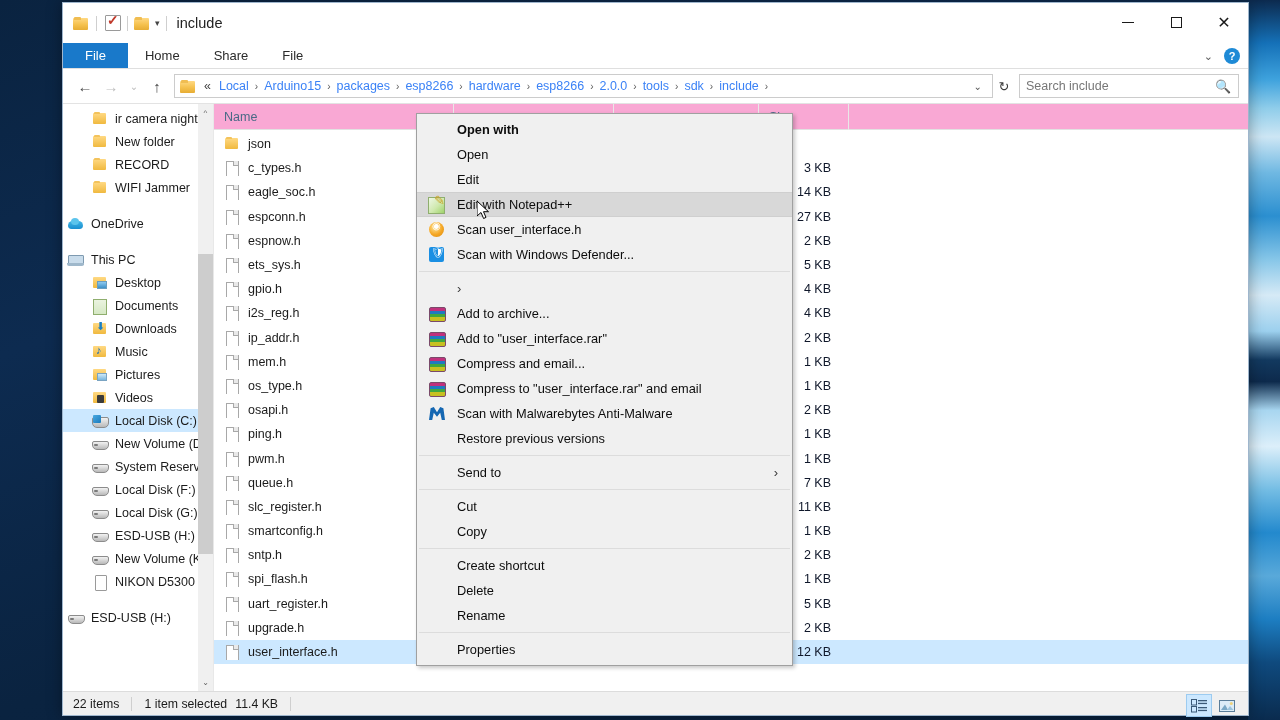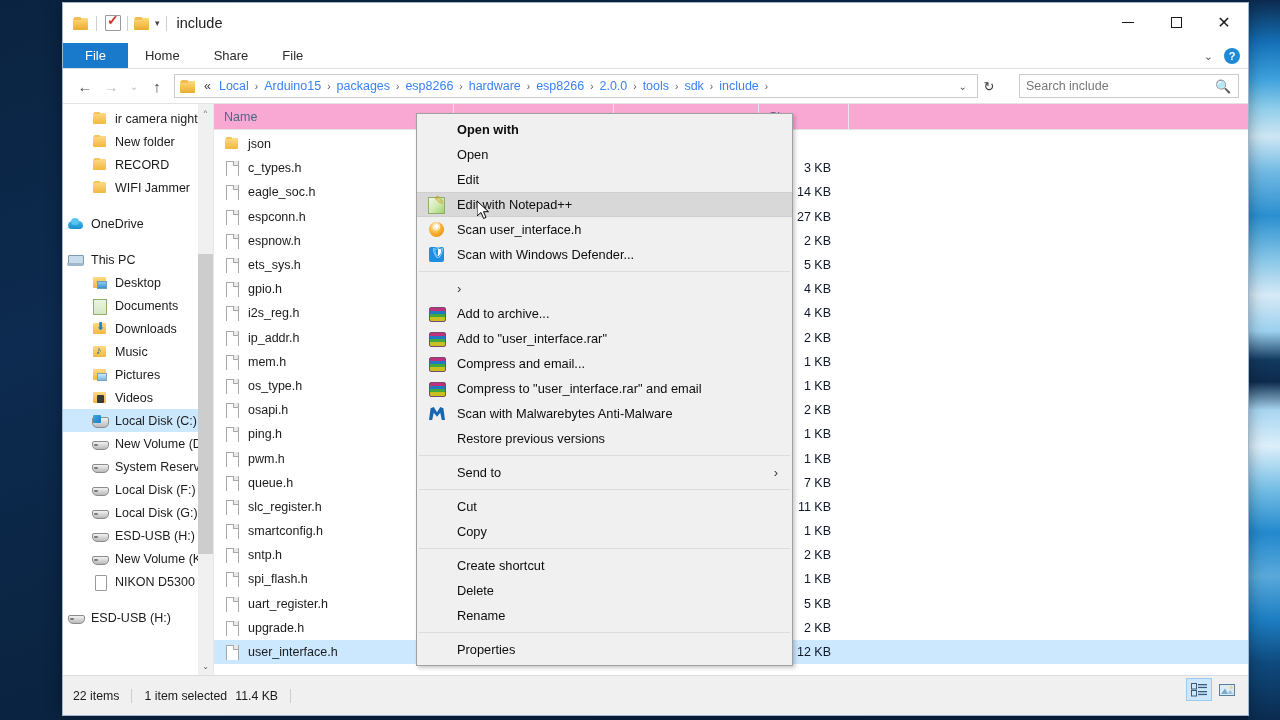--- a/index.html
+++ b/index.html
@@ -133,21 +133,21 @@
   }
   .crumb.chev { color: #5b5b5b; font-size: 10px; padding: 1px 2px; }
   .crumb.dbl { color: #3c3c3c; padding-left: 5px; }
   .addr-drop { font-size: 10px; color: #555; padding: 0 6px; }
   #refresh-btn {
     width: 22px; display: flex; align-items: center; justify-content: center;
     font-size: 13px; color: #3b3b3b;
   }
   #search-box {
     width: 220px; height: 24px; border: 1px solid #cccccc; background: #fff;
-    margin-left: 19px; display: flex; align-items: center; padding: 0 6px;
+    margin-left: 4px; display: flex; align-items: center; padding: 0 6px;
   }
   #search-input-text {
     flex: 1; font-size: 12.5px; color: #777777;
   }
   .search-glyph { font-size: 13px; color: #4a4a4a; }
 
   
   #explorer-body {
     flex: 1; display: flex; min-height: 0;
     border-top: 1px solid #e3e3e3;
@@ -385,21 +385,21 @@
   }
 
   
   #mouse-cursor {
     position: absolute; left: 414px; top: 198px; width: 14px; height: 20px;
     z-index: 90; pointer-events: none;
   }
 
   
   #status-bar {
-    height: 40px; background: #f0f0f0; border-top: 1px solid #dcdcdc;
+    height: 24px; background: #f0f0f0; border-top: 1px solid #dcdcdc;
     display: flex; align-items: center; padding: 0 10px; flex: none;
     position: relative;
   }
   .status-text { font-size: 12.3px; color: #1b1b1b; }
   .status-sep { width: 1px; height: 14px; background: #cfcfcf; margin: 0 12px; }
   #status-right {
     position: absolute; right: 8px; top: 2px; display: flex; gap: 2px;
   }
   .view-btn {
     width: 26px; height: 23px; display: flex; align-items: center;

